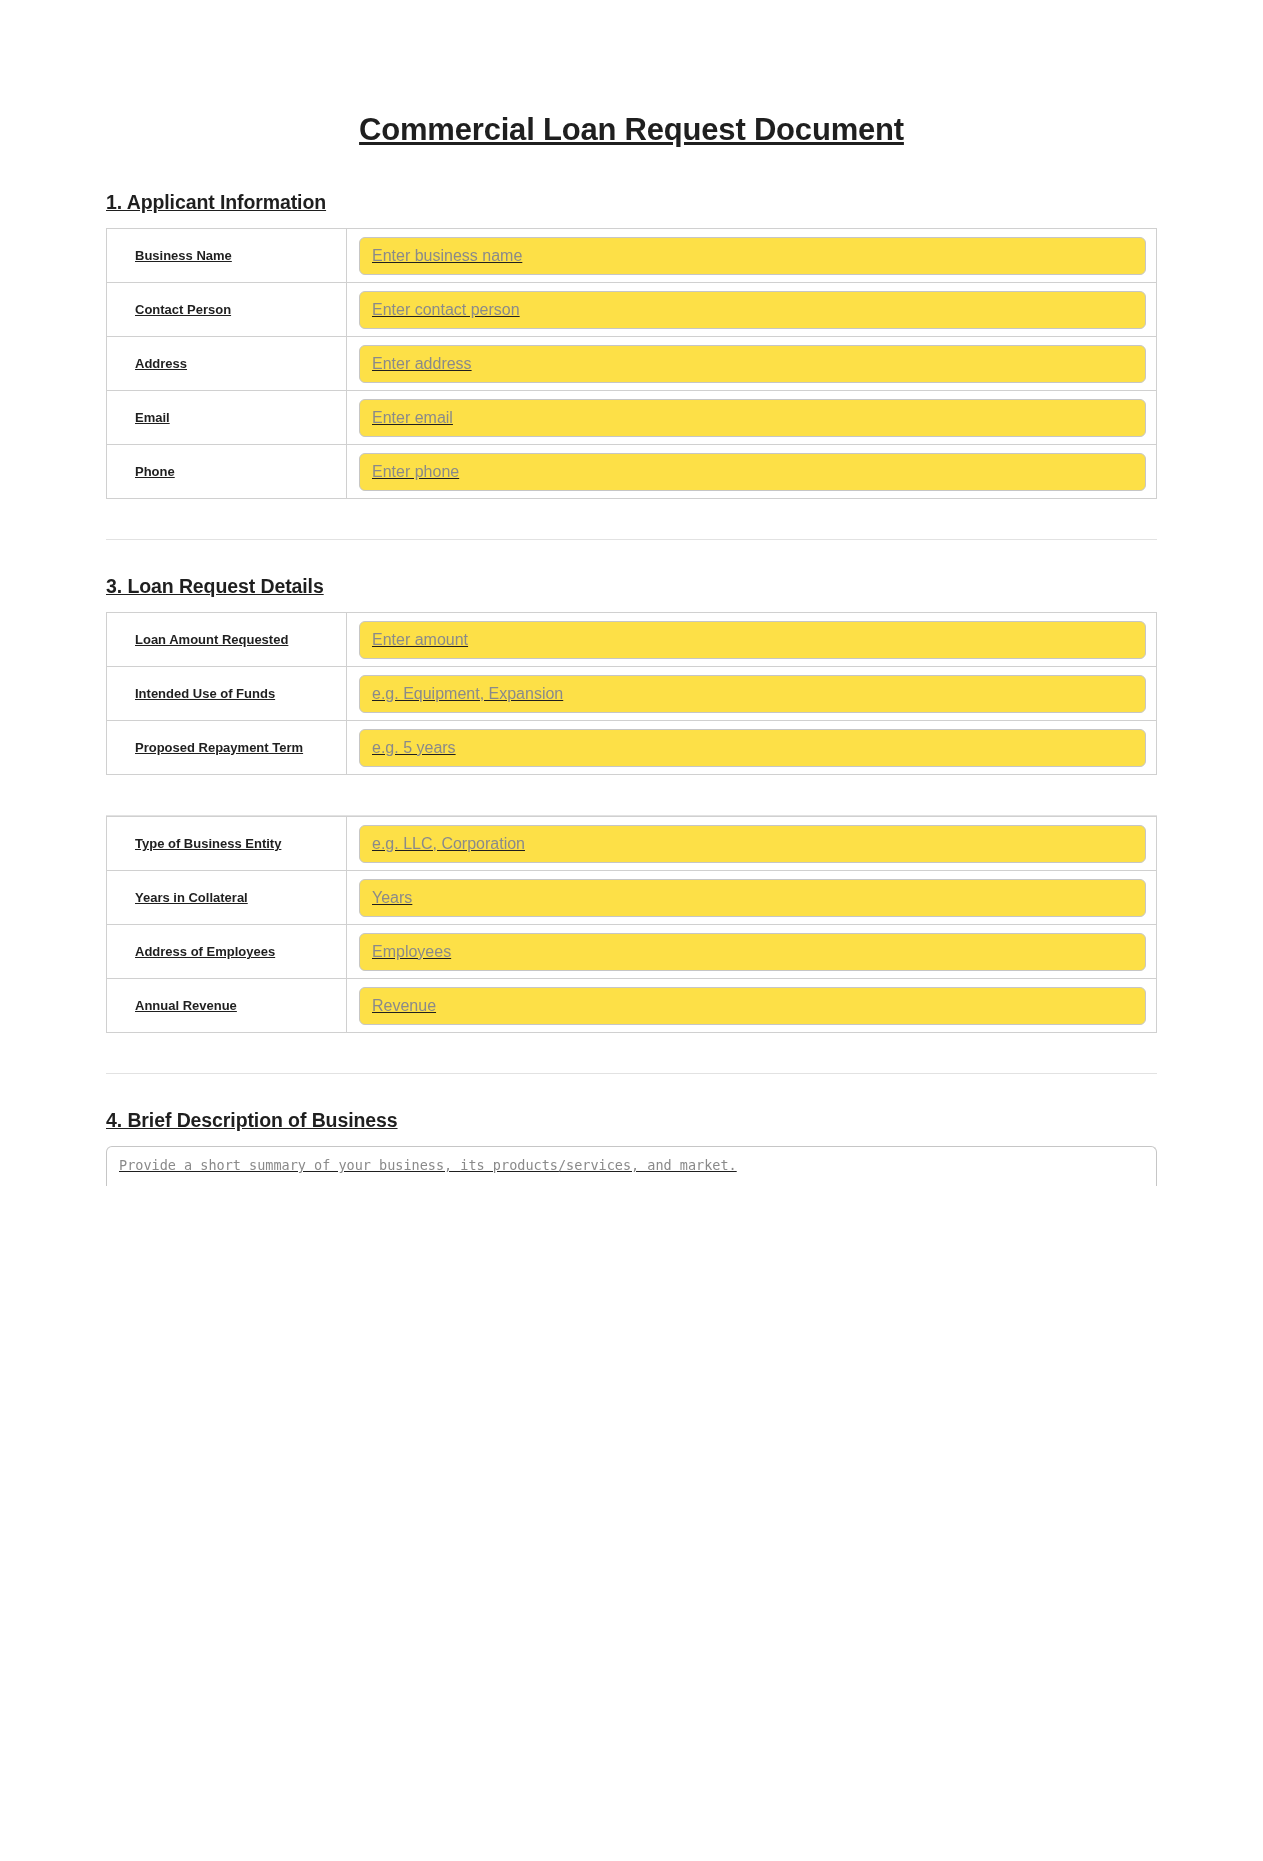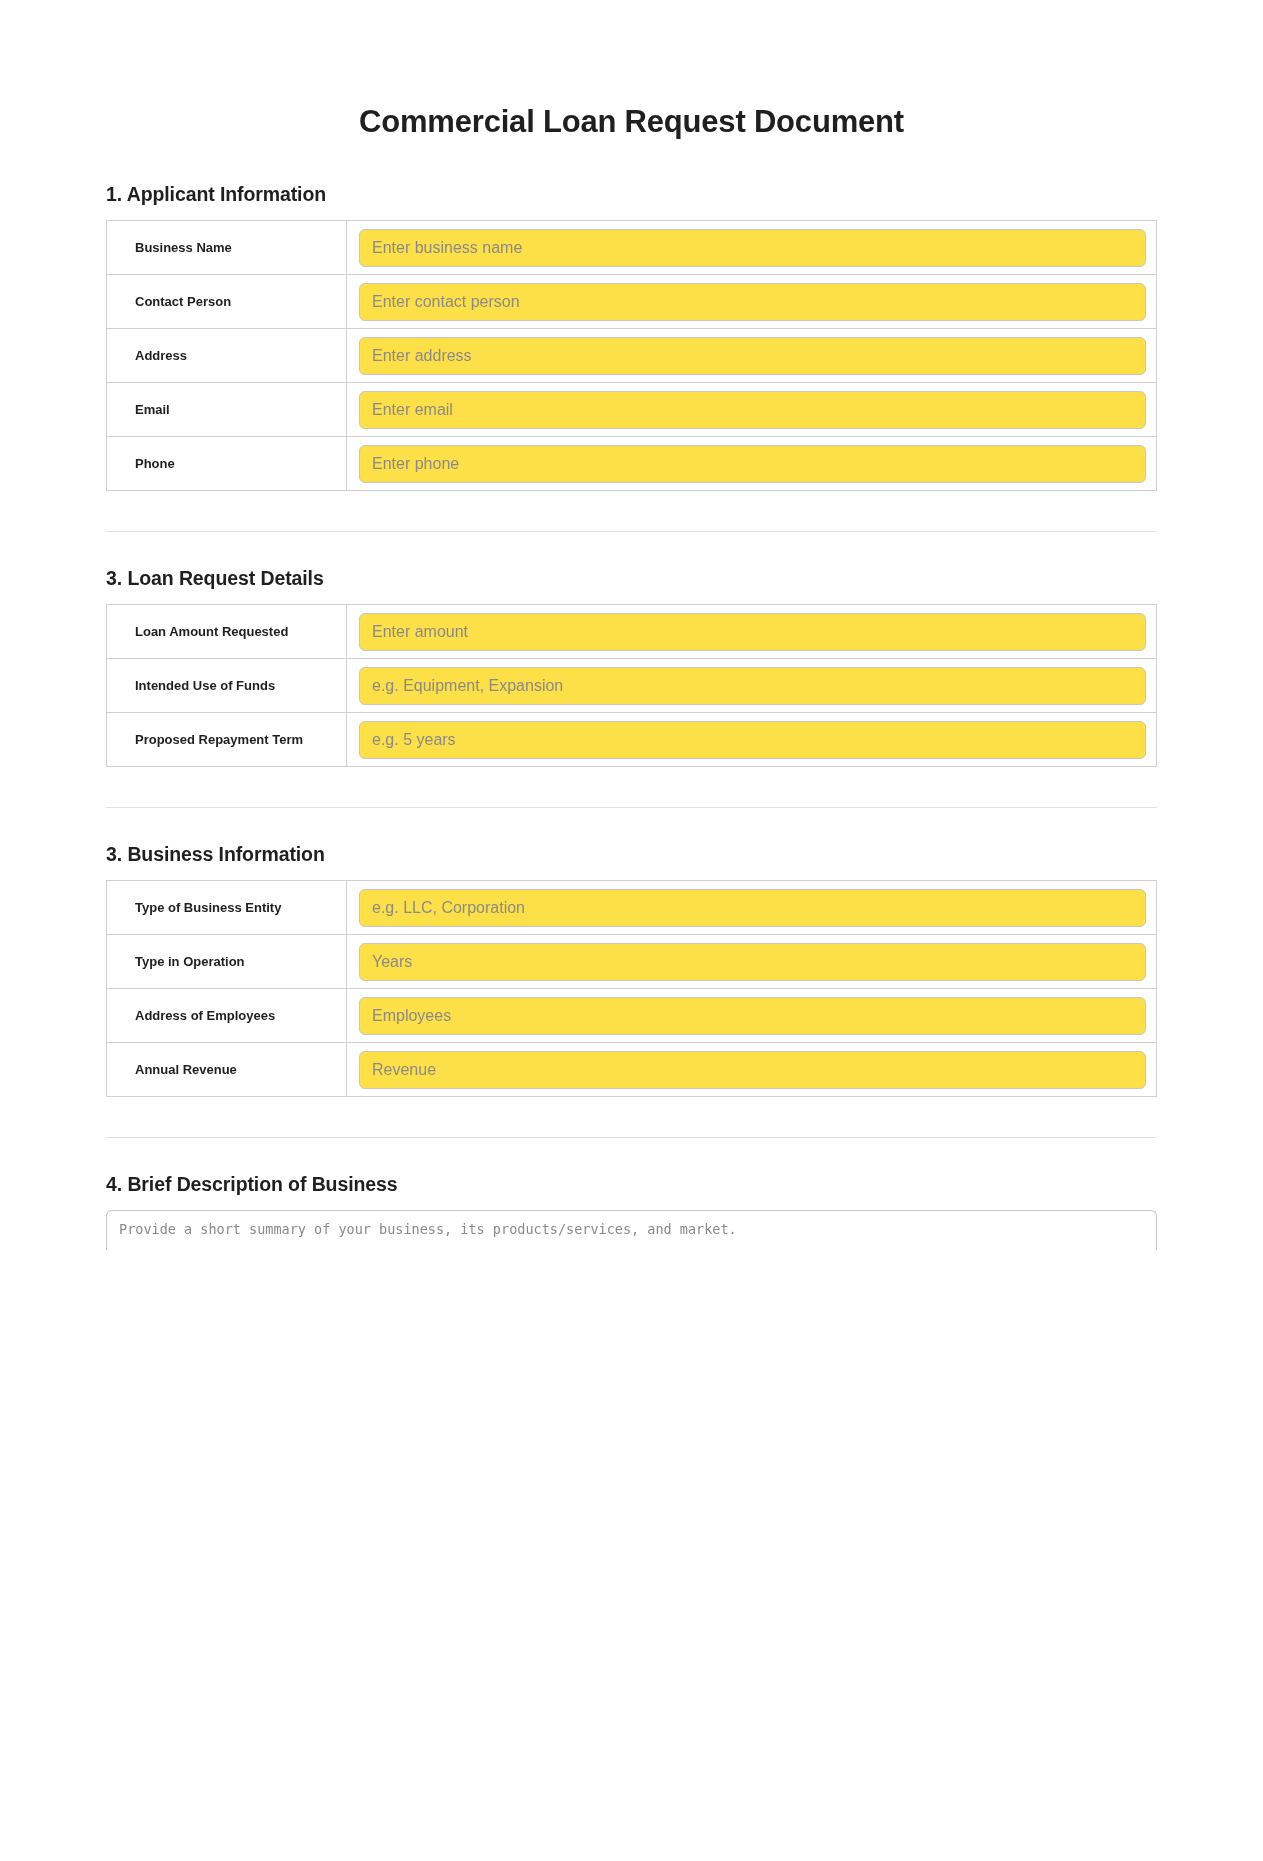--- a/index.html
+++ b/index.html
@@ -9,21 +9,21 @@
     --divider:#e2e2e2;
     --placeholder:#8a8a8a;
   }
   *{box-sizing:border-box;}
   html,body{margin:0;padding:0;background:#ffffff;}
   body{
     width:1263px;height:1861px;overflow:hidden;
     font-family:"Liberation Sans", sans-serif;
     color:var(--text);
   }
-  .page{width:1051px;margin:0 auto;}
+  .page{width:1051px;margin:8px auto;text-decoration:underline;}
   h1.doc-title{
     margin:0;padding-top:100px;line-height:44px;
     font-size:31px;font-weight:bold;text-align:center;
     letter-spacing:-0.2px;
   }
   section.form-section{margin:0;}
   h2.section-heading{
     margin:32px 0 12px 0;line-height:28px;
     font-size:19.5px;font-weight:bold;letter-spacing:-0.1px;
   }
@@ -133,31 +133,30 @@
     <td class="label-cell">Proposed Repayment Term</td>
     <td class="input-cell">
       <input type="text" class="text-input" placeholder="e.g. 5 years" style="">
     </td>
   </tr>
           </tbody>
         </table>
       </section>
       <hr class="section-divider">
       <section class="form-section">
-    <h2 class="section-heading">3. Business Information</h2>
   <table class="form-table">
           <tbody>
             <tr>
     <td class="label-cell">Type of Business Entity</td>
     <td class="input-cell">
       <input type="text" class="text-input" placeholder="e.g. LLC, Corporation" style="">
     </td>
   </tr>
             <tr>
-    <td class="label-cell">Type in Operation</td>
+    <td class="label-cell">Years in Collateral</td>
     <td class="input-cell">
       <input type="text" class="text-input" placeholder="Years" style="">
     </td>
   </tr>
             <tr>
     <td class="label-cell">Address of Employees</td>
     <td class="input-cell">
       <input type="text" class="text-input" placeholder="Employees" style="">
     </td>
   </tr>

